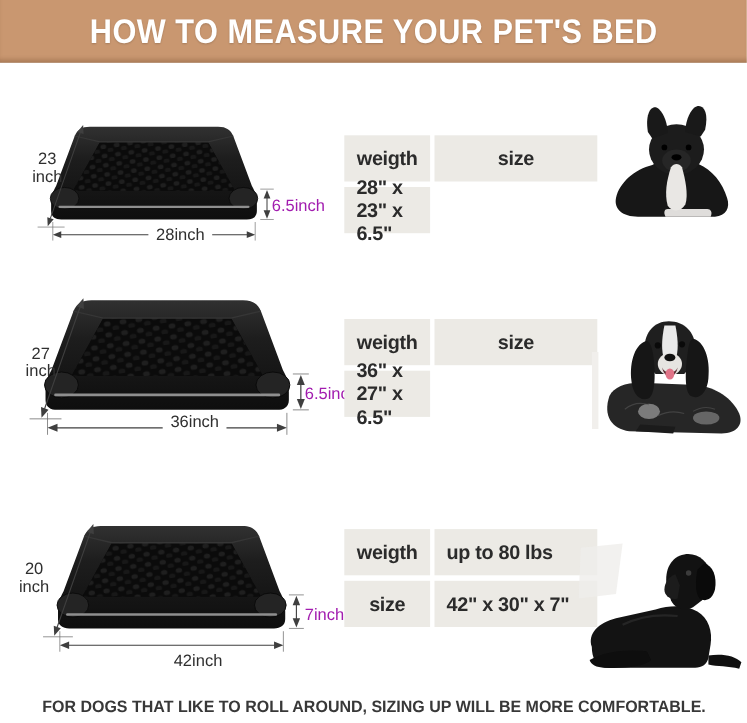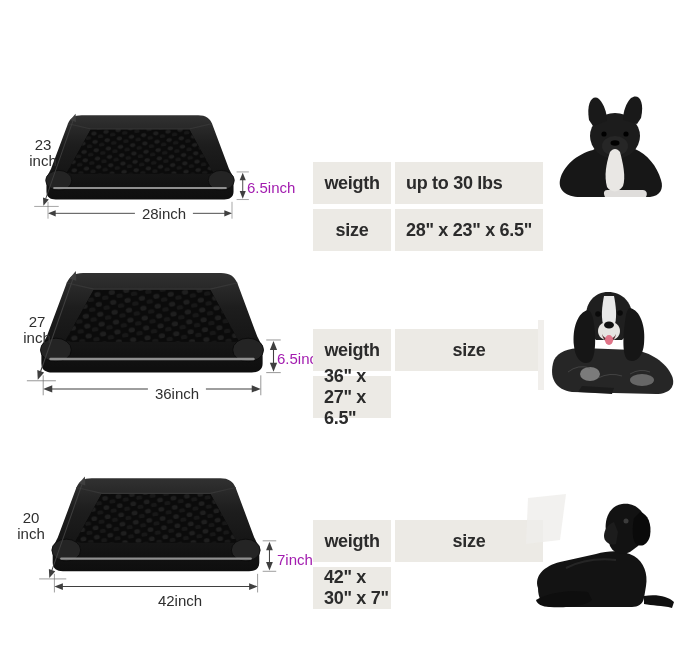--- a/index.html
+++ b/index.html
@@ -35,30 +35,30 @@
   .dim line.tick{stroke:#6f6f6f;stroke-width:.8;}
   .dim polygon{fill:#3f3f3f;}
 
   
   .depth-label{position:absolute;text-align:center;font-size:15px;line-height:16px;color:#2f2f2f;width:46px;}
   #row1 .depth-label{left:20px;top:57px;text-align:center;}
   #row2 .depth-label{left:14px;top:64px;}
   #row3 .depth-label{left:8px;top:62px;}
   .width-label{position:absolute;font-size:15px;color:#2f2f2f;background:#fff;padding:0 7px;transform:translateX(-50%);margin-left:24px;}
   #row1 .width-label{left:140px;top:125px;}
-  #row2 .width-label{left:153px;top:135px;}
+  #row2 .width-label{left:153px;top:125px;}
   #row3 .width-label{left:156px;top:144px;}
   .height-label{position:absolute;font-size:15px;color:#a21caf;}
   #row1 .height-label{left:247px;top:99px;}
   #row2 .height-label{left:277px;top:100px;}
   #row3 .height-label{left:277px;top:103px;}
 
   
   .spec-table{position:absolute;left:313px;width:186px;display:grid;
-              grid-template-columns:78px 148px;grid-auto-rows:42px;gap:5px 4px;margin-top:39px;}
+              grid-template-columns:78px 148px;grid-auto-rows:42px;gap:5px 4px;}
   #row1 .spec-table{top:43px;}
   #row2 .spec-table{top:40px;}
   #row3 .spec-table{top:33px;}
   .cell{background:#eceae5;display:flex;align-items:center;font-weight:700;font-size:18px;
         letter-spacing:-.3px;color:#2b2b2b;}
   .cell.k{justify-content:center;}
   .cell.v{padding-left:11px;}
 
   
   .dog-svg{position:absolute;}
@@ -84,20 +84,23 @@
     <pattern id="bumps" width="16" height="11" patternUnits="userSpaceOnUse" patternTransform="rotate(-8)">
       <rect width="16" height="11" fill="#0b0b0b"></rect>
       <ellipse cx="4" cy="4" rx="3.4" ry="2.6" fill="#1f1f1f"></ellipse>
       <ellipse cx="12" cy="9" rx="3.4" ry="2.6" fill="#181818"></ellipse>
     </pattern>
   </defs>
 </svg>
 
 <div class="canvas">
 
+  <div class="header-band">
+    <div class="header-title">HOW TO MEASURE YOUR PET'S BED</div>
+  </div>
 
   <section class="row" id="row1">
     <svg class="bed-svg" viewBox="0 0 300 150">
       <path class="b-outer" d="M74,12 L226,12 C236,12 241,16 244,23 L266,82 C271,91 272,96 272,104 L272,112 C272,119 267,122 260,122 L40,122 C33,122 28,119 28,112 L28,104 C28,96 29,91 34,82 L56,23 C59,16 64,12 74,12 Z"></path>
       <path class="b-mat" d="M86,30 L214,30 L246,88 L54,88 Z"></path>
       <path class="b-mat-tex" d="M86,30 L214,30 L246,88 L54,88 Z"></path>
       <path class="b-innerline" d="M56,23 L86,30 L214,30 L244,23"></path>
       <ellipse class="b-roll" cx="44" cy="97" rx="17" ry="13"></ellipse>
       <ellipse class="b-roll" cx="256" cy="97" rx="17" ry="13"></ellipse>
       <path class="b-piping" d="M38,107 L262,107"></path>
@@ -120,21 +123,20 @@
     </svg>
     <div class="depth-label">
       <div>23</div>
       <div>inch</div>
     </div>
     <div class="width-label">28inch</div>
     <div class="height-label">6.5inch</div>
 
     <div class="spec-table">
       <div class="cell k">weigth</div>
-      <div class="cell v">up to 30 lbs</div>
       <div class="cell k">size</div>
       <div class="cell v">28" x 23" x 6.5"</div>
     </div>
 
     <svg class="dog-svg" viewBox="0 0 124 118">
       <path d="M40,60 C24,64 10,76 7,90 C5,100 13,107 27,107 L97,107 C107,106 111,99 108,90 C104,76 94,64 82,59 C70,52 52,52 40,60 Z" fill="#171717"></path>
       <path d="M54,100 L90,100 C93,100 95,103 93,107 L52,107 C50,103 51,100 54,100 Z" fill="#dfdddb"></path>
       <ellipse cx="62" cy="46" rx="25" ry="23" fill="#1c1c1c"></ellipse>
       <ellipse cx="62" cy="56" rx="13" ry="10" fill="#262626"></ellipse>
       <path d="M36,30 C33,12 40,4 46,9 C51,14 54,23 54,31 L40,36 Z" fill="#191919"></path>
@@ -233,31 +235,35 @@
     </svg>
     <div class="depth-label">
       <div>20</div>
       <div>inch</div>
     </div>
     <div class="width-label">42inch</div>
     <div class="height-label">7inch</div>
 
     <div class="spec-table">
       <div class="cell k">weigth</div>
+      <div class="cell v">up to 80 lbs</div>
       <div class="cell k">size</div>
       <div class="cell v">42" x 30" x 7"</div>
     </div>
 
     <svg class="dog-svg" viewBox="0 0 150 132">
       <path d="M2,10 L40,6 L34,52 L0,56 Z" fill="#efedeb" opacity=".8"></path>
       <path d="M118,108 C130,106 142,108 148,114 L146,120 C136,117 126,118 118,116 Z" fill="#101010"></path>
       <path d="M12,100 C8,88 18,78 34,74 L70,66 C84,62 98,62 108,68 C118,74 122,86 120,98 L118,110 C117,116 112,119 106,119 L24,119 C16,118 12,110 12,100 Z" fill="#131313"></path>
       <path d="M10,112 C24,104 44,102 62,104 L66,112 C60,118 40,120 24,119 C16,119 11,116 10,112 Z" fill="#0e0e0e"></path>
       <path d="M40,80 q22,-11 50,-8" stroke="#2e2e2e" stroke-width="2" fill="none" opacity=".7"></path>
       <path d="M96,16 C108,14 118,22 120,34 C121,44 118,52 112,58 L104,64 C96,68 88,66 84,58 L80,44 C78,30 84,18 96,16 Z" fill="#121212"></path>
       <path d="M114,24 C122,26 126,36 124,48 C122,56 116,60 110,56 C106,52 106,40 108,30 Z" fill="#0a0a0a"></path>
       <path d="M88,34 C82,36 78,42 78,48 C78,54 84,58 90,56 L92,44 Z" fill="#1c1c1c"></path>
       <circle cx="100" cy="33" r="2.5" fill="#3b3b3b"></circle>
     </svg>
   </section>
 
+  <div class="footer-note">
+    <span>FOR DOGS THAT LIKE TO ROLL AROUND, SIZING UP WILL BE MORE COMFORTABLE.</span>
+  </div>
 
 </div>
 
 </body></html>

